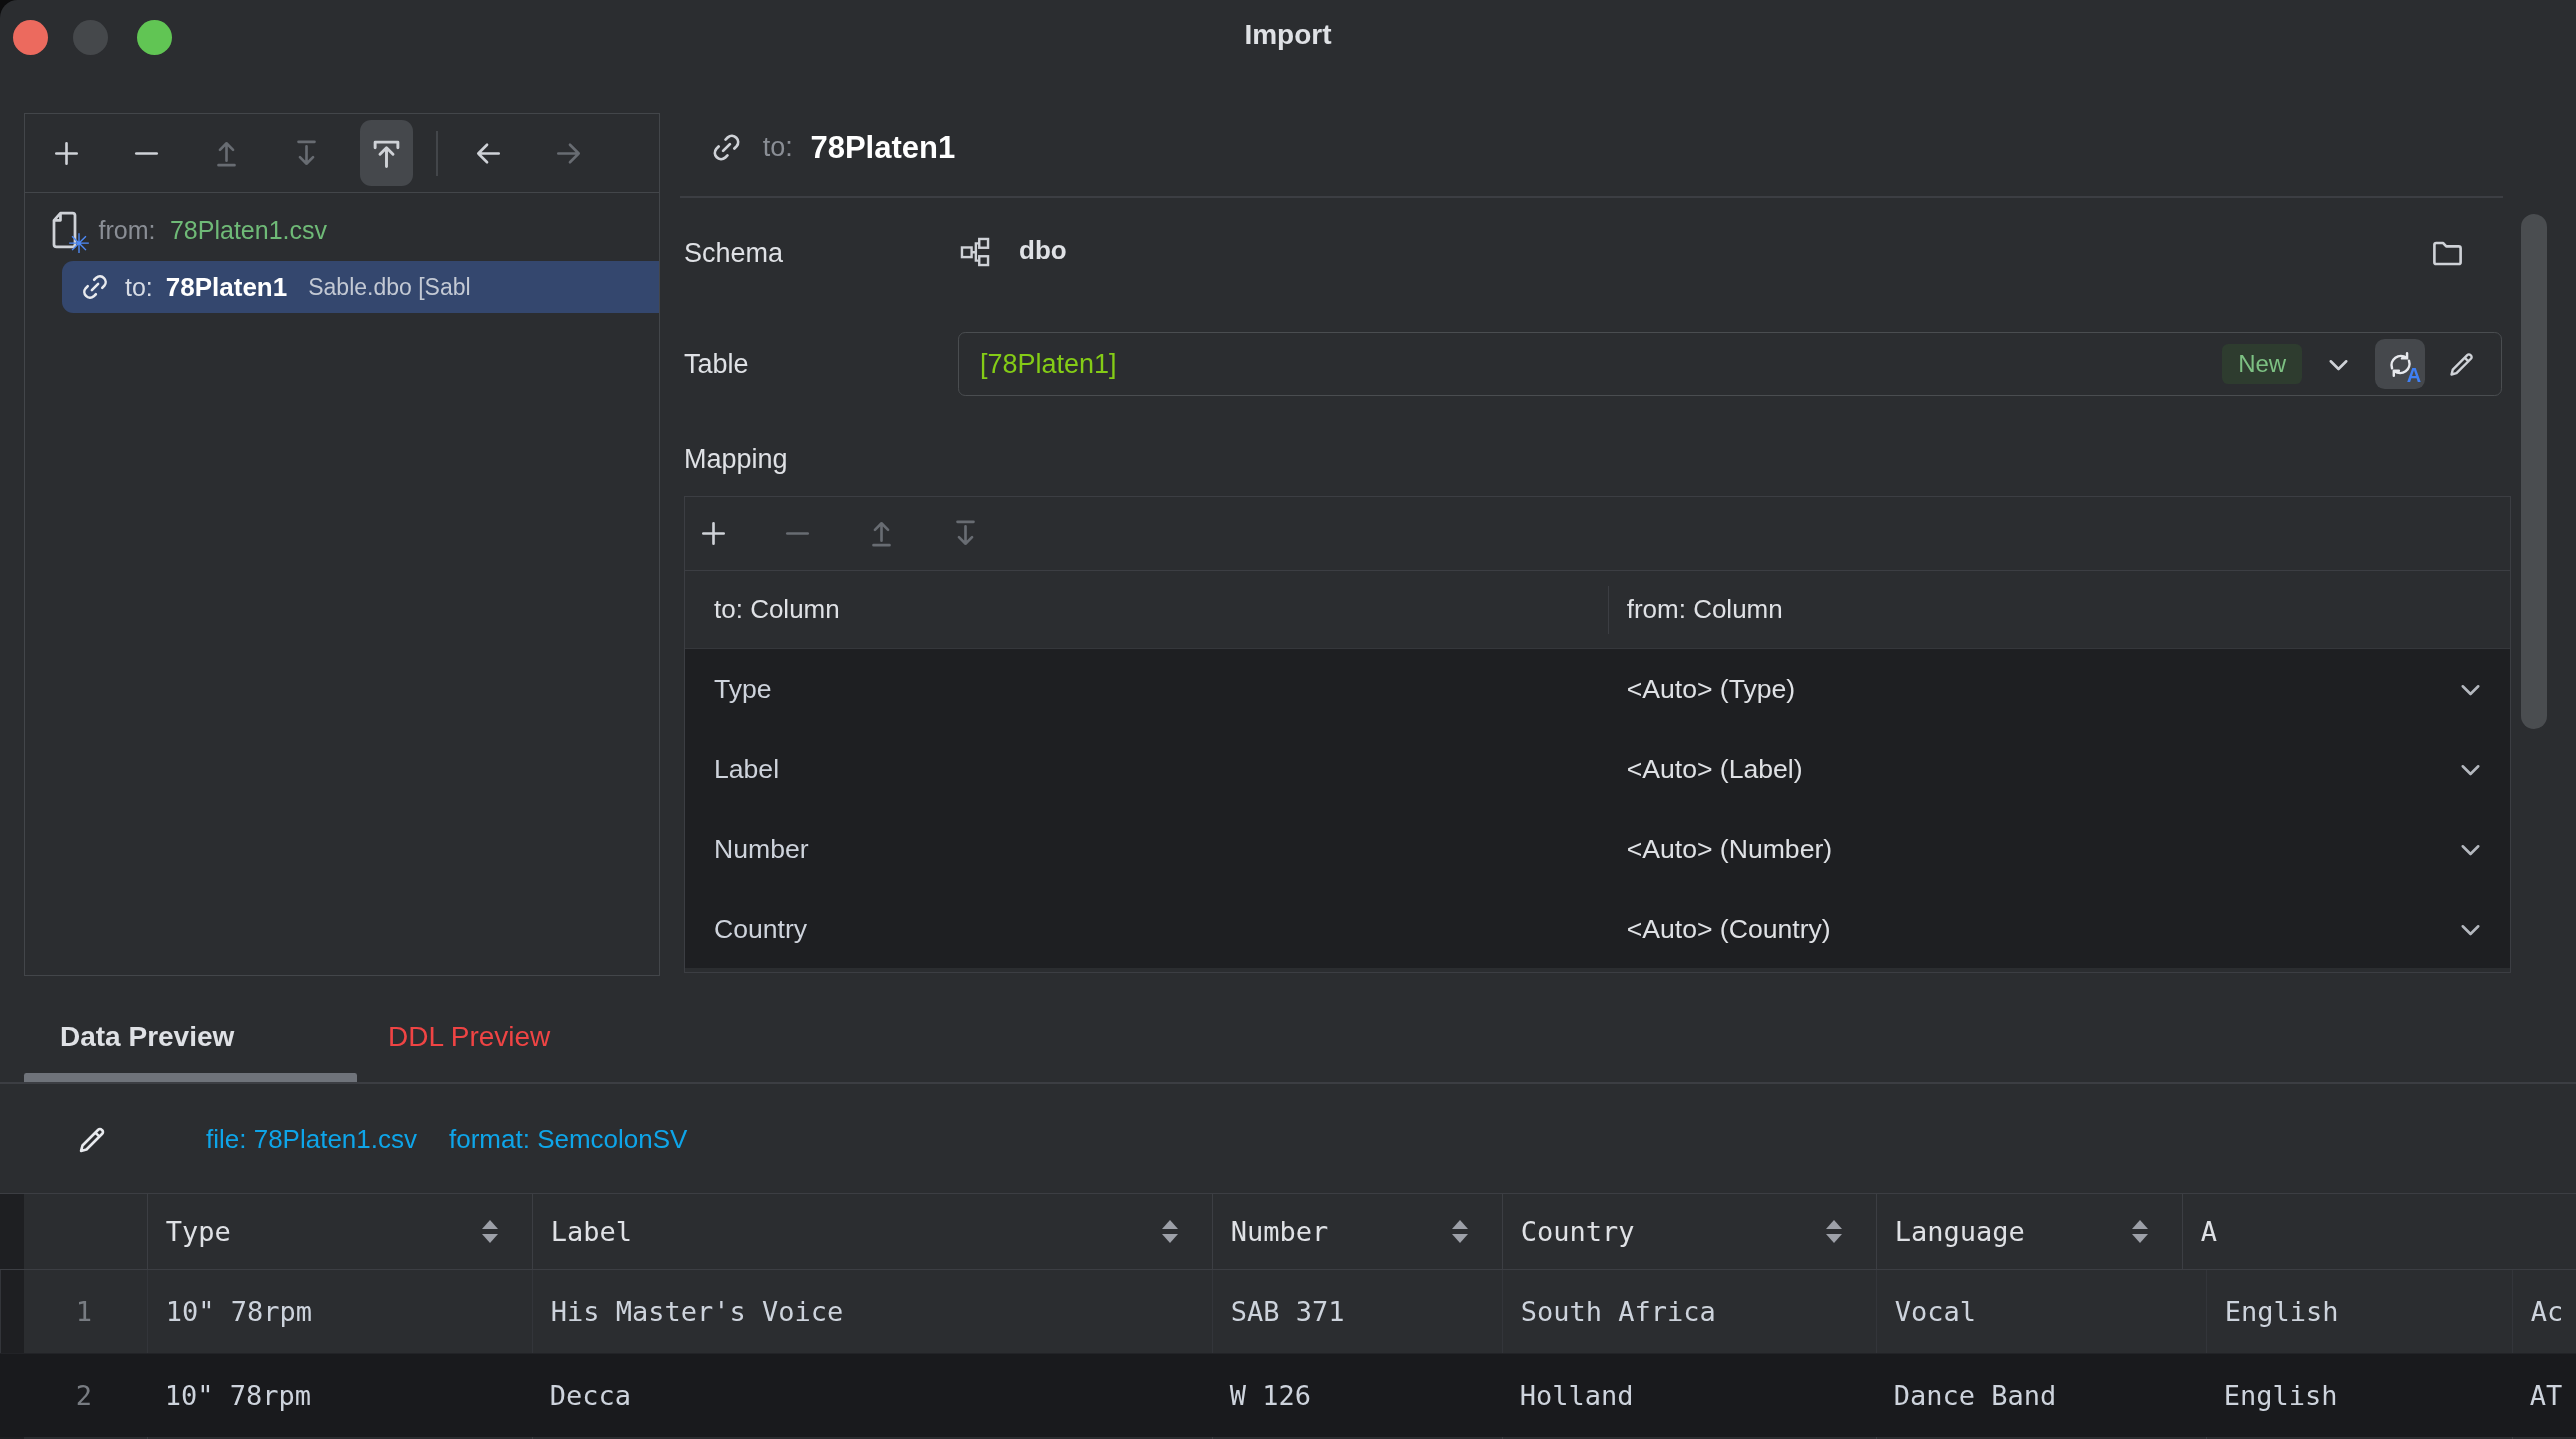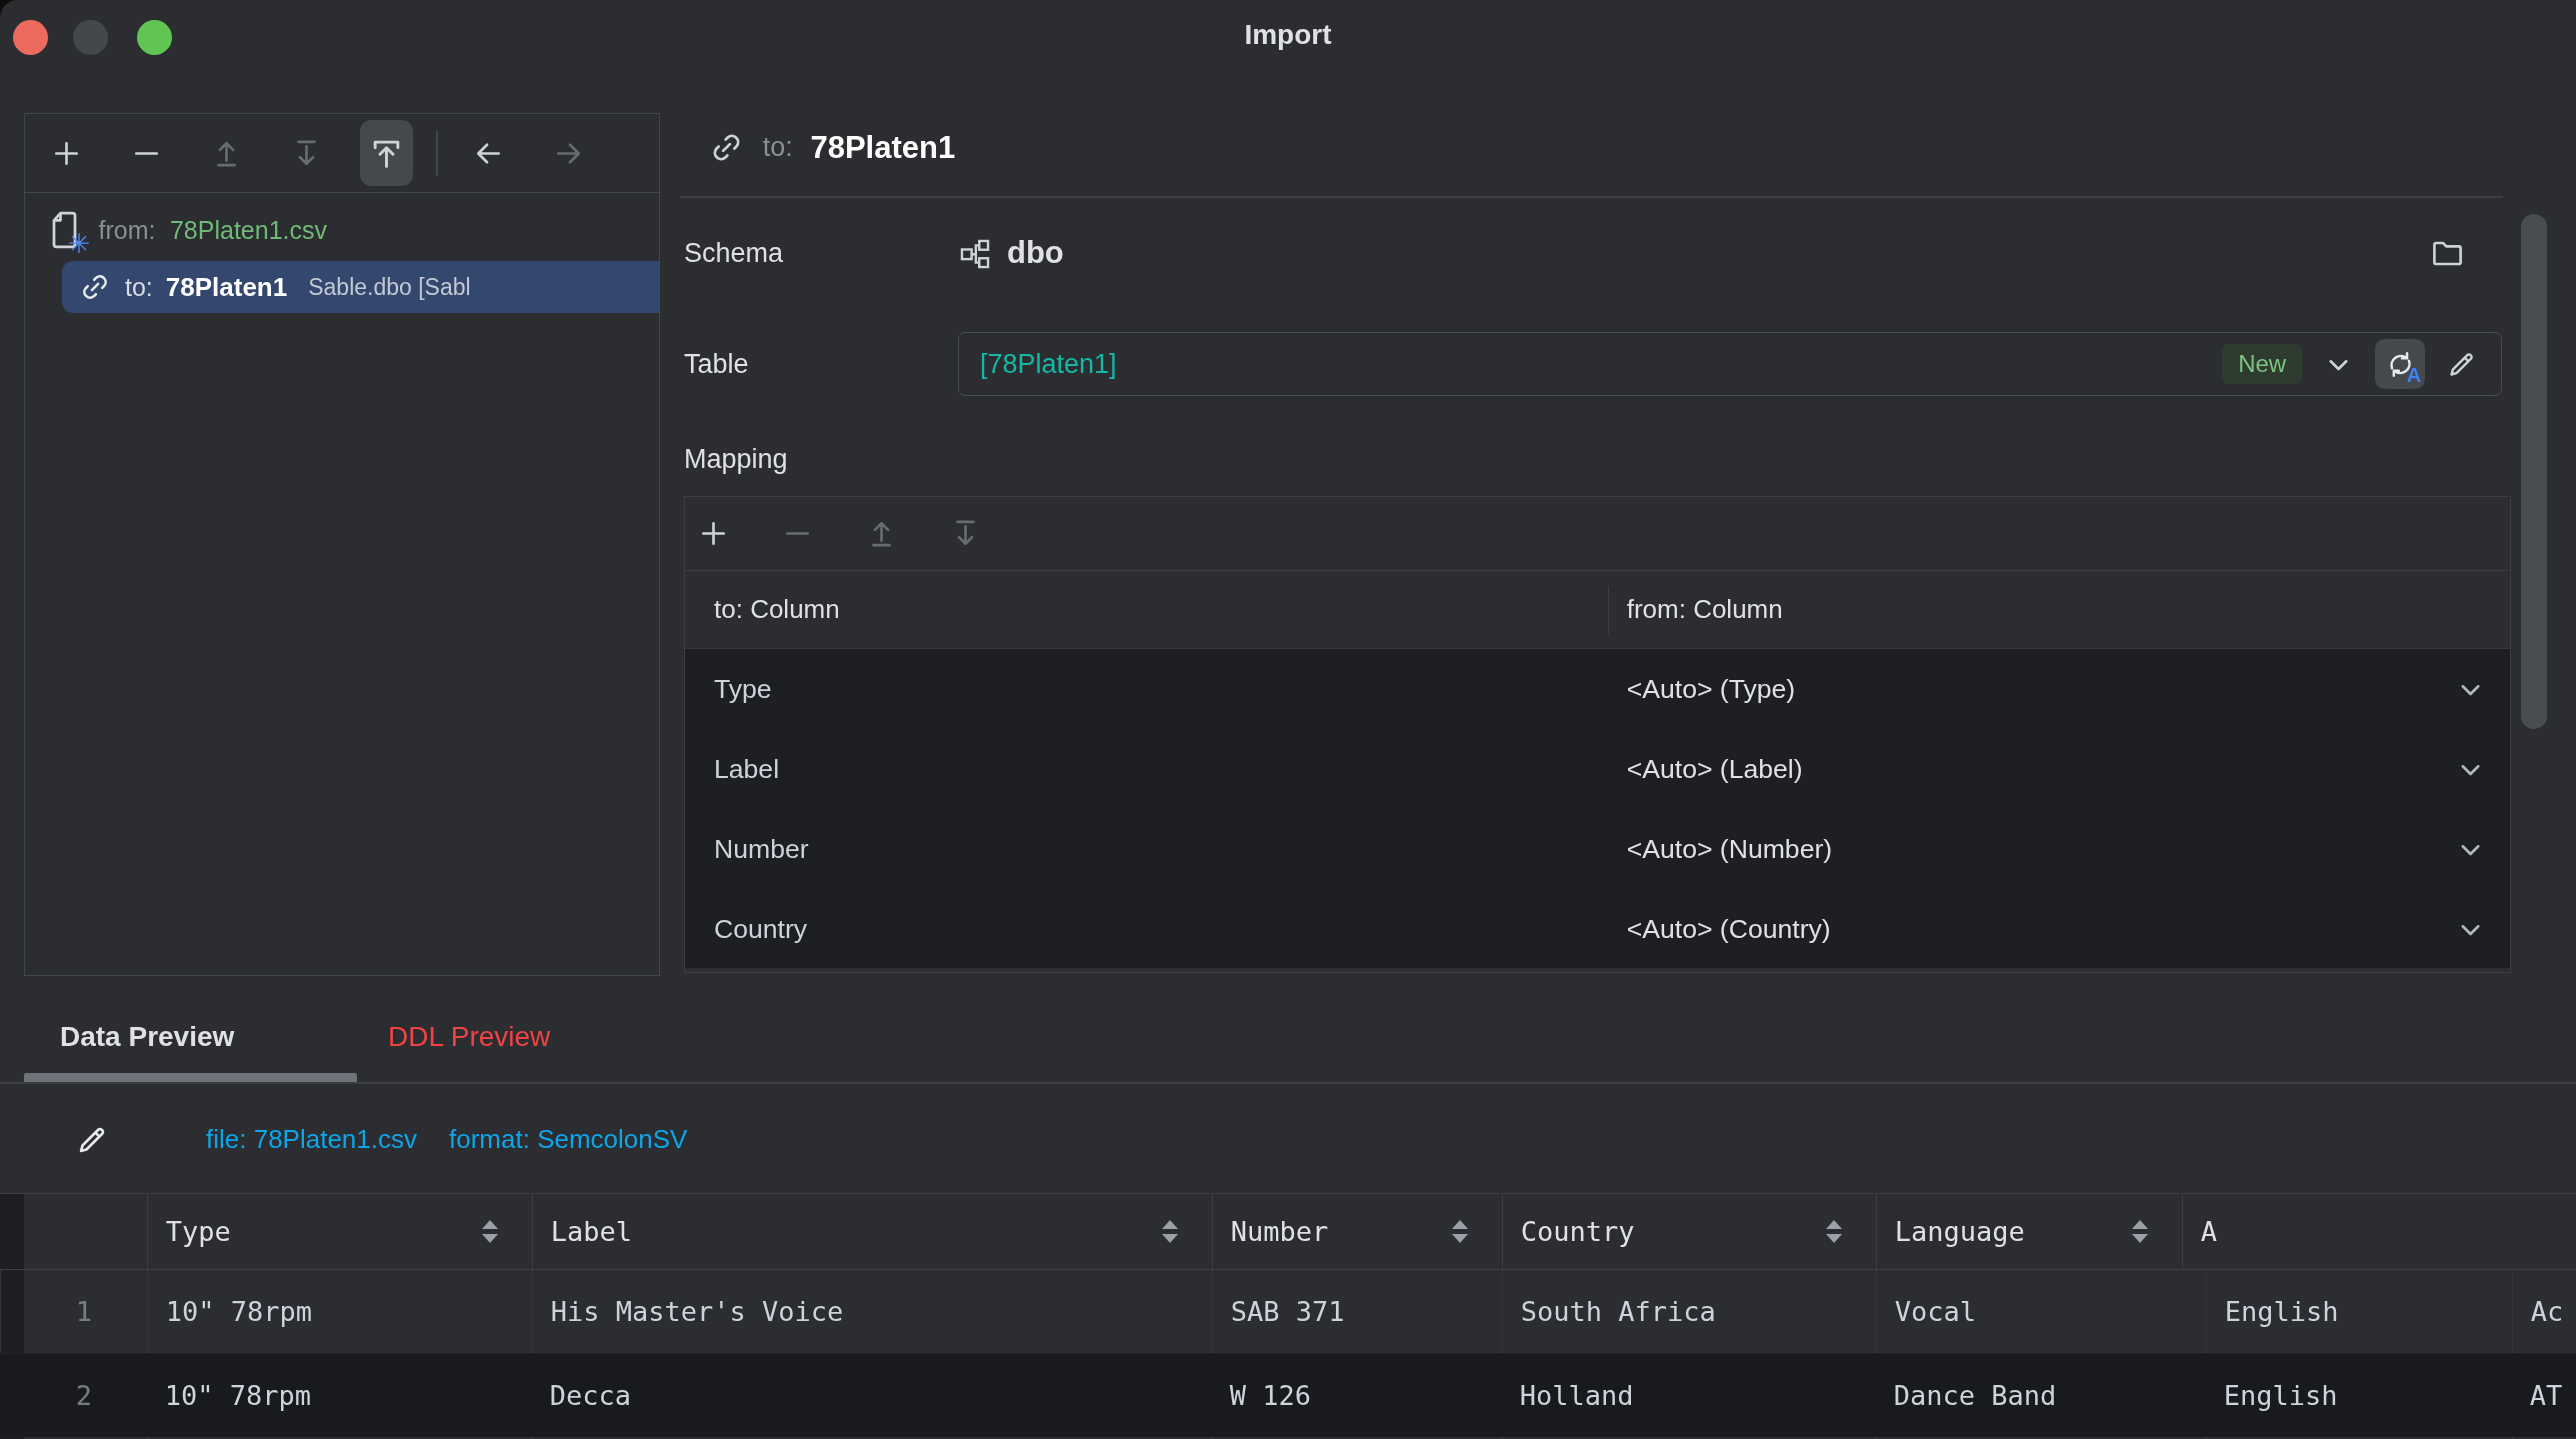--- a/index.html
+++ b/index.html
@@ -41,28 +41,28 @@
   .asterisk{position:absolute;right:-6.4px;bottom:-6.4px;color:#4e8af7;font-size:27px;font-weight:700;line-height:1;}
 
   
   .target-header{position:absolute;left:708px;top:129px;display:flex;align-items:center;gap:17.7px;}
   .target-header .pfx{color:#8a8e95;font-size:27px;}
   .target-header .name{color:#ffffff;font-size:31px;font-weight:700;}
   .hsep{position:absolute;left:680px;top:196px;width:1823px;height:1.6px;background:#3c3e43;}
 
   
   .field-label{position:absolute;left:684px;font-size:27px;color:#dfe1e5;}
-  .schema-line{position:absolute;left:958px;top:235px;display:flex;align-items:flex-end;gap:15px;font-size:31px;}
+  .schema-line{position:absolute;left:958px;top:235px;display:flex;align-items:flex-start;gap:27px;font-size:26px;}
   .schema-line .dbo{font-weight:700;color:#dfe1e5;}
   .schema-line .det{color:#8a8e95;}
   .folder-btn{position:absolute;left:2429px;top:235px;}
 
   .table-input{position:absolute;left:958px;top:332px;width:1544px;height:64px;box-sizing:border-box;
     border:1.6px solid #4a4d50;border-radius:7.2px;display:flex;align-items:center;}
-  .table-input .val{margin-left:21px;font-size:27px;color:#14b8a6;flex:1;}
+  .table-input .val{margin-left:21px;font-size:27px;color:#84cc16;flex:1;}
   .badge-new{background:#2e3c2f;color:#7dc183;font-size:24px;padding:5.6px 16px;border-radius:6.4px;margin-right:21px;}
   .chev-btn{margin-right:21px;}
   .sync-btn{width:50px;height:50px;background:#45484c;border-radius:9.7px;position:relative;
     display:flex;align-items:center;justify-content:center;margin-right:19.3px;}
   .sync-a{position:absolute;right:4px;bottom:1.6px;color:#3f80f5;font-weight:700;font-size:20px;}
   .pencil-btn{margin-right:22.5px;}
 
   
   .mapping-label{position:absolute;left:684px;top:444px;font-size:27px;color:#dfe1e5;}
   .mapping-panel{position:absolute;left:684px;top:496px;width:1827px;height:477px;box-sizing:border-box;

